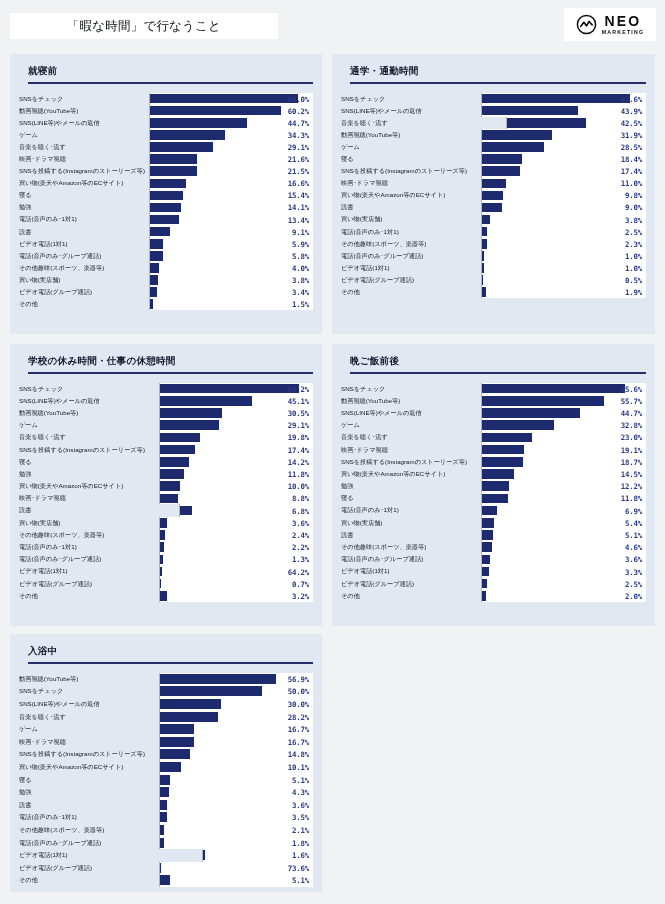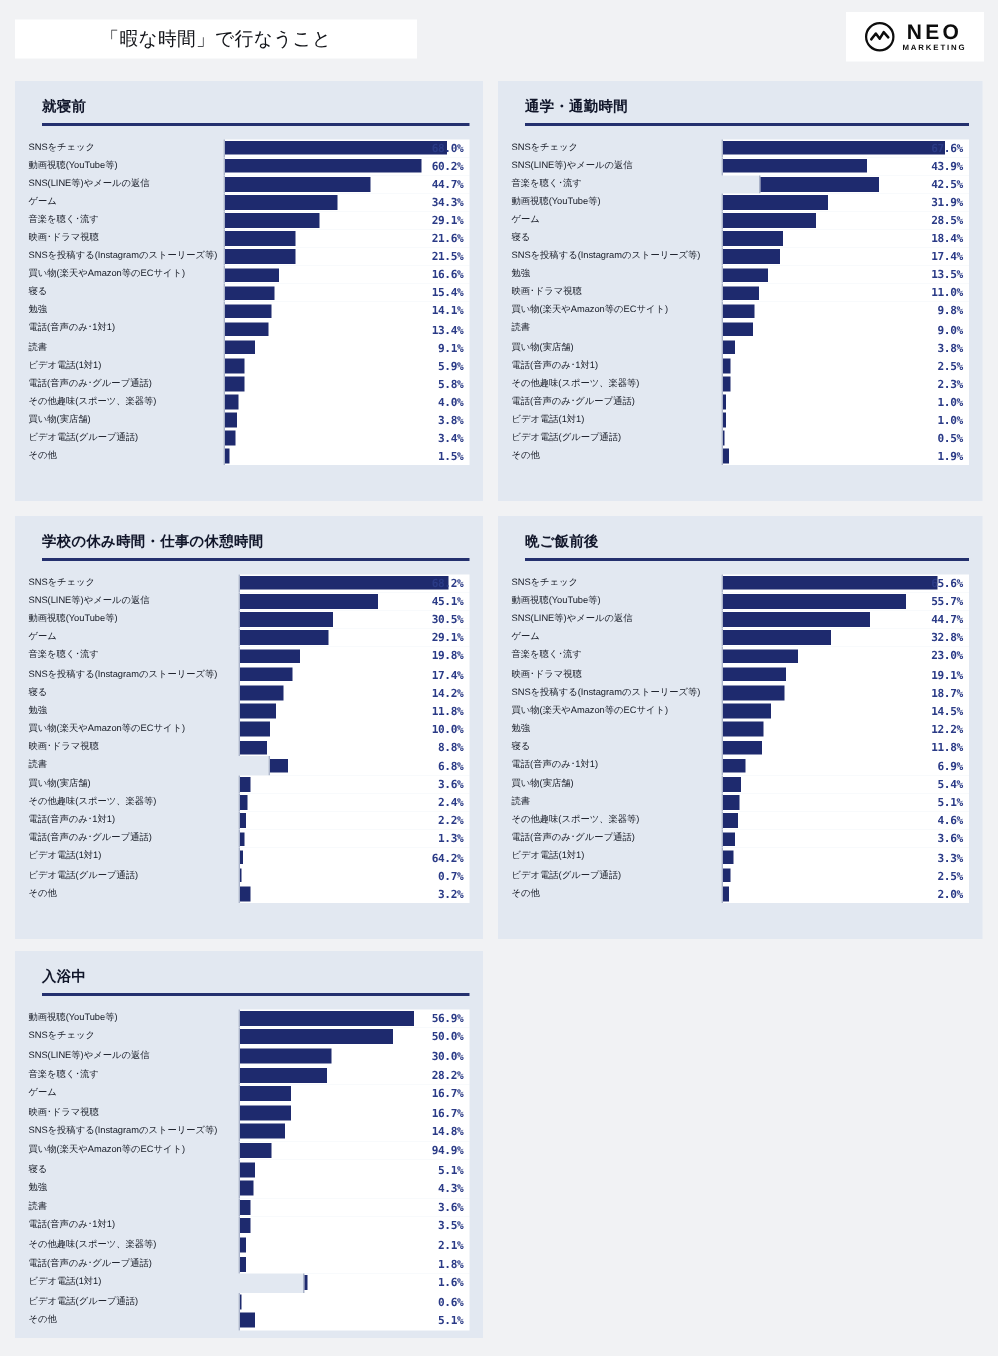--- a/index.html
+++ b/index.html
@@ -316,29 +316,20 @@
           <div class="row" style="height: 12.1px;">
             <div class="row-label" style="width: 140px;">SNSを投稿する(Instagramのストーリーズ等)</div>
             <div class="plot" style="height: 12.1px;">
               <div style="height: 9.5px; margin-top: 1.3px; width: 23.2%;">
                 <div class="bar"></div>
               </div>
               <div class="value">17.4%</div>
             </div>
           </div>
           <div class="row" style="height: 12.1px;">
-            <div class="row-label" style="width: 140px;">勉強</div>
-            <div class="plot" style="height: 12.1px;">
-              <div style="height: 9.5px; margin-top: 1.3px; width: 18%;">
-                <div class="bar"></div>
-              </div>
-              <div class="value">13.5%</div>
-            </div>
-          </div>
-          <div class="row" style="height: 12.1px;">
             <div class="row-label" style="width: 140px;">映画･ドラマ視聴</div>
             <div class="plot" style="height: 12.1px;">
               <div style="height: 9.5px; margin-top: 1.3px; width: 14.6667%;">
                 <div class="bar"></div>
               </div>
               <div class="value">11.0%</div>
             </div>
           </div>
           <div class="row" style="height: 12.1px;">
             <div class="row-label" style="width: 140px;">買い物(楽天やAmazon等のECサイト)</div>
@@ -825,21 +816,21 @@
               </div>
               <div class="value">14.8%</div>
             </div>
           </div>
           <div class="row" style="height: 12.6px;">
             <div class="row-label" style="width: 140px;">買い物(楽天やAmazon等のECサイト)</div>
             <div class="plot" style="height: 12.6px;">
               <div style="height: 10px; margin-top: 1.3px; width: 13.4667%;">
                 <div class="bar"></div>
               </div>
-              <div class="value">94.9%</div>
+              <div class="value">10.1%</div>
             </div>
           </div>
           <div class="row" style="height: 12.6px;">
             <div class="row-label" style="width: 140px;">寝る</div>
             <div class="plot" style="height: 12.6px;">
               <div style="height: 10px; margin-top: 1.3px; width: 6.8%;">
                 <div class="bar"></div>
               </div>
               <div class="value">5.1%</div>
             </div>
@@ -897,21 +888,21 @@
               </div>
               <div class="value">1.6%</div>
             </div>
           </div>
           <div class="row" style="height: 12.6px;">
             <div class="row-label" style="width: 140px;">ビデオ電話(グループ通話)</div>
             <div class="plot" style="height: 12.6px;">
               <div style="height: 10px; margin-top: 1.3px; width: 0.8%;">
                 <div class="bar"></div>
               </div>
-              <div class="value">0.6%</div>
+              <div class="value">73.6%</div>
             </div>
           </div>
           <div class="row" style="height: 12.6px;">
             <div class="row-label" style="width: 140px;">その他</div>
             <div class="plot" style="height: 12.6px;">
               <div style="height: 10px; margin-top: 1.3px; width: 6.8%;">
                 <div class="bar"></div>
               </div>
               <div class="value">5.1%</div>
             </div>

